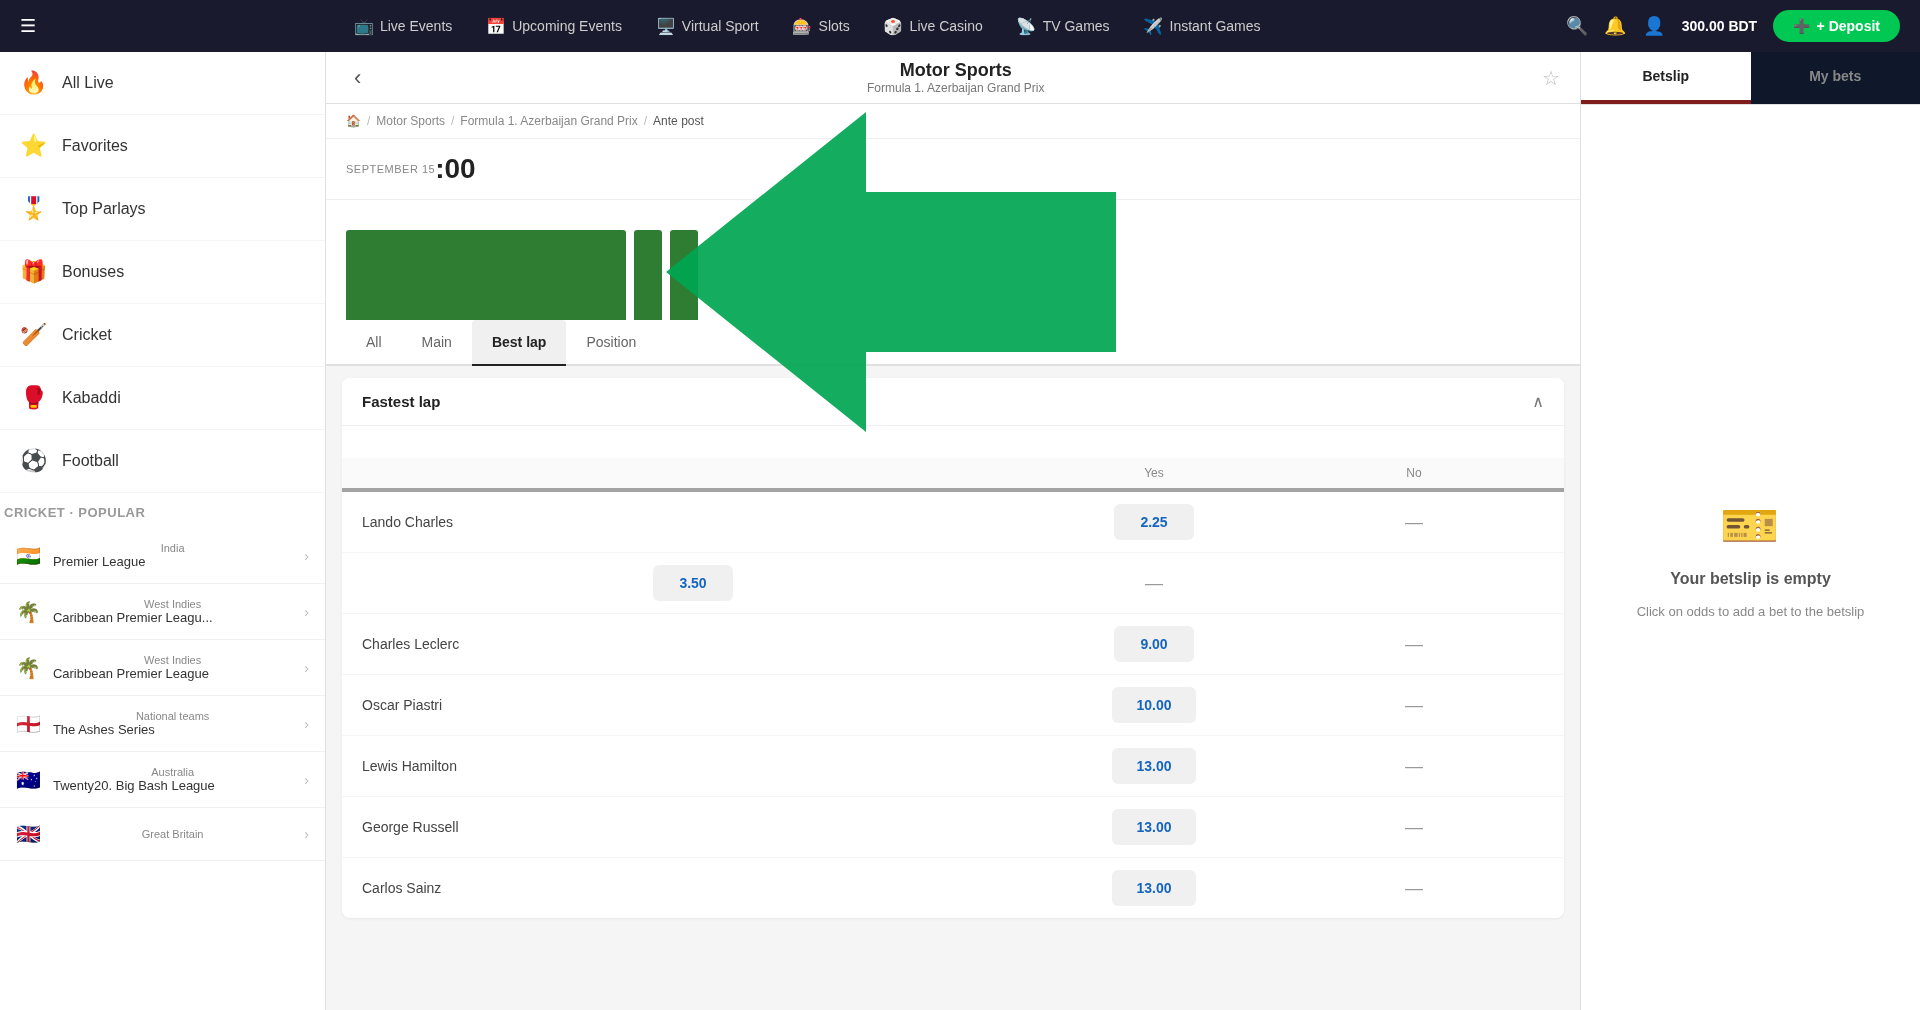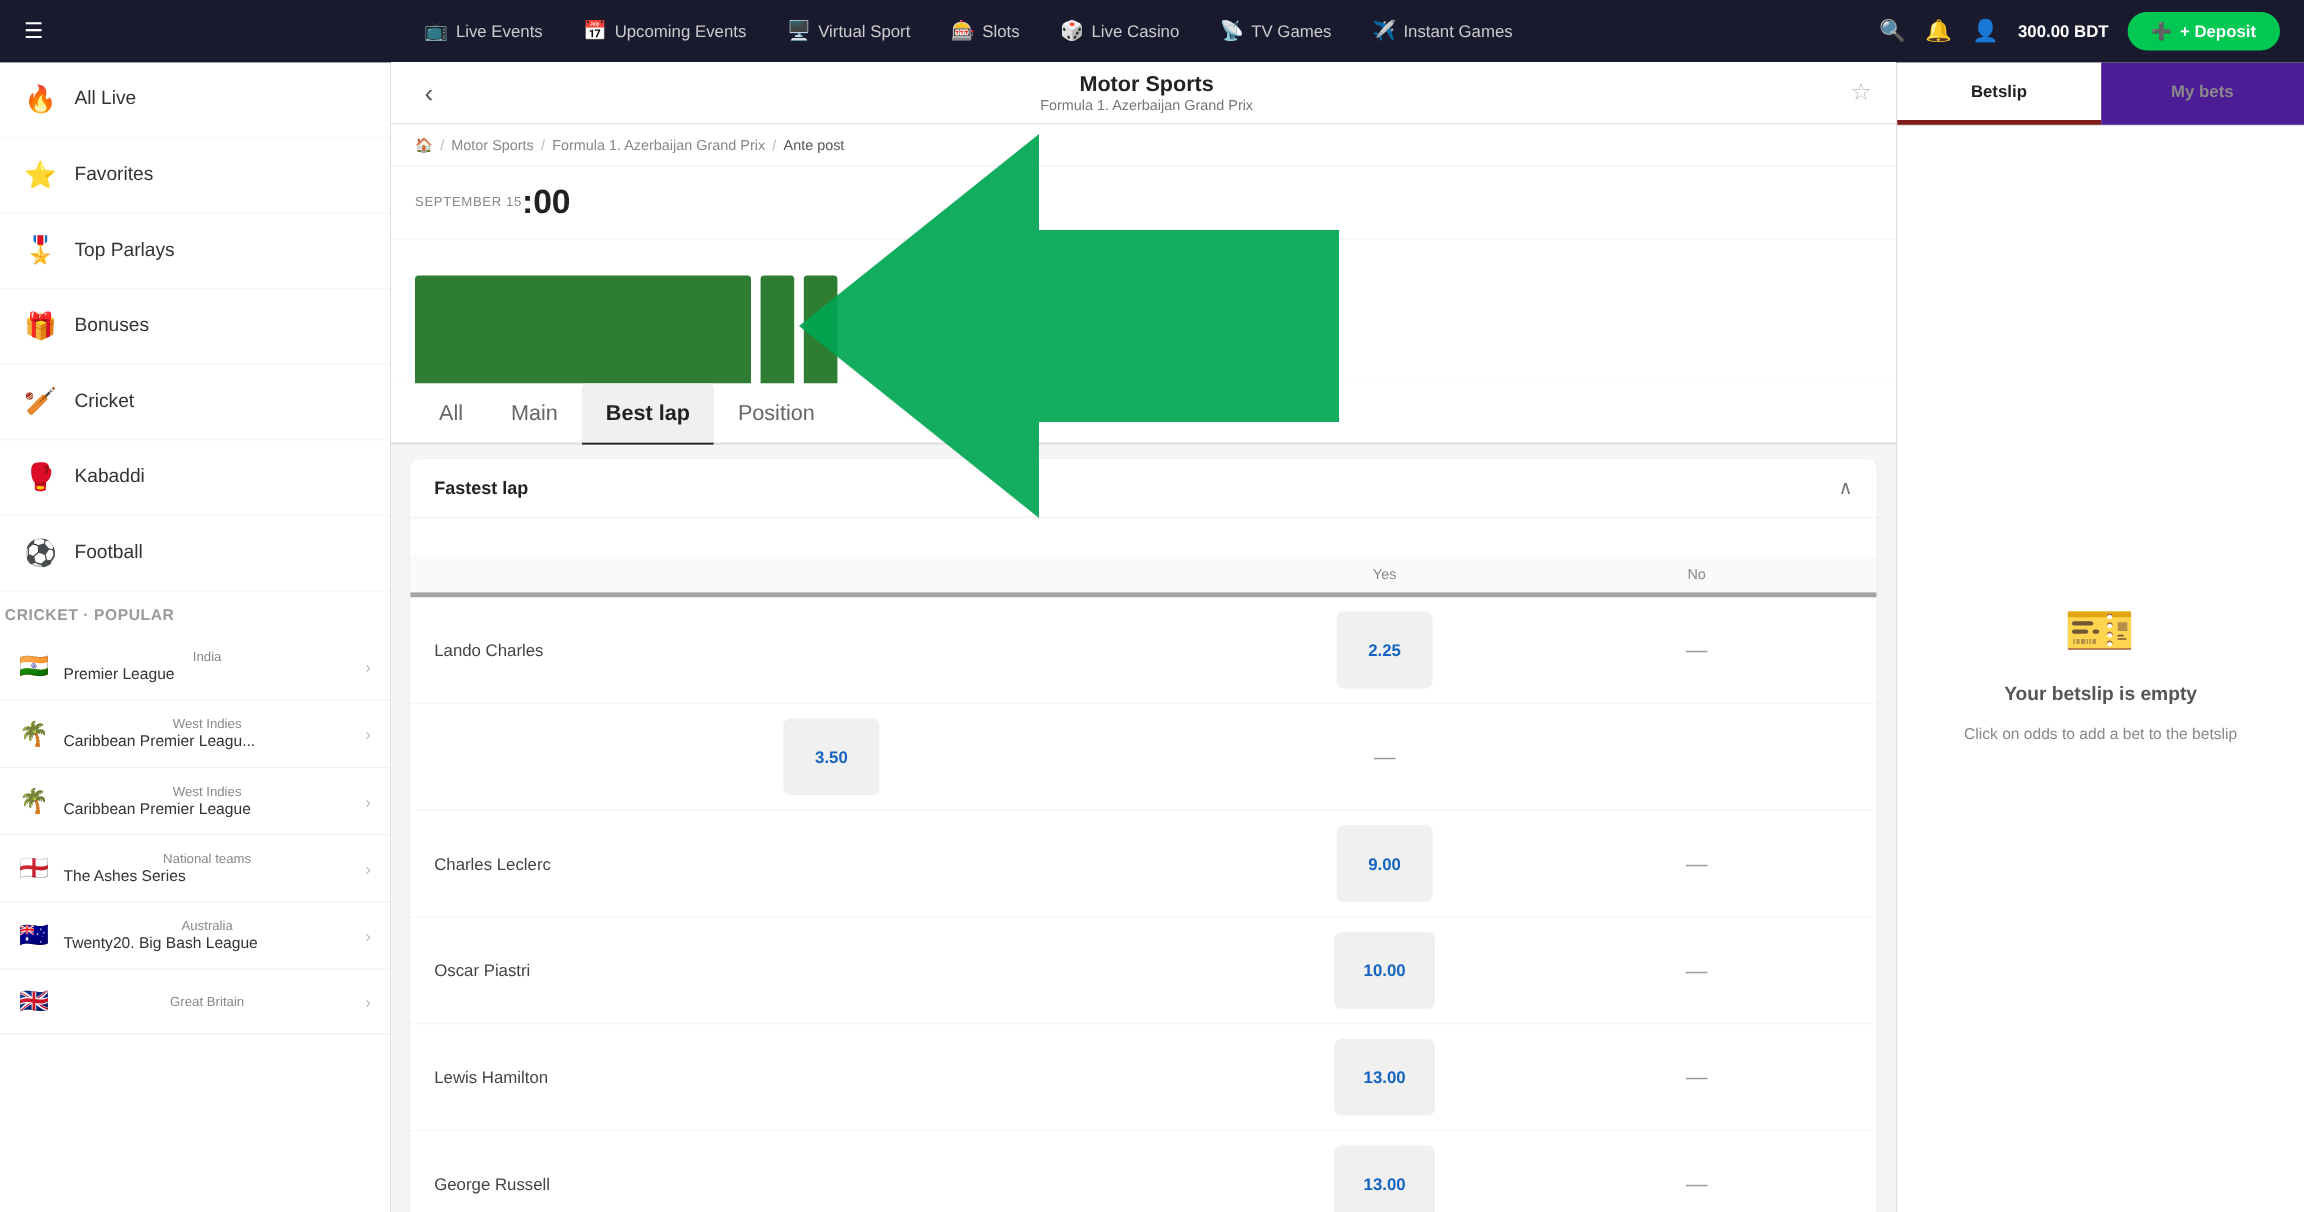--- a/index.html
+++ b/index.html
@@ -194,21 +194,21 @@
     .tabs-bar {
       background: #fff;
       display: flex;
       align-items: center;
       gap: 0;
       padding: 0 20px;
       border-bottom: 2px solid #e0e0e0;
     }
     .tab {
       padding: 14px 20px;
-      font-size: 18px;
+      font-size: 14px;
       cursor: pointer;
       color: #666;
       border-bottom: 2px solid transparent;
       margin-bottom: -2px;
     }
     .tab.active {
       color: #222;
       font-weight: 600;
       border-bottom: 2px solid #222;
       background: #f0f0f0;
@@ -261,21 +261,21 @@
       border-bottom: 1px solid #f5f5f5;
       align-items: center;
     }
     .odds-row:last-child { border-bottom: none; }
     .player-name { font-size: 14px; color: #444; }
     .odds-cell { text-align: center; }
     .odds-btn {
       background: #f0f0f0;
       border: none;
       border-radius: 6px;
-      padding: 24px 24px;
+      padding: 10px 24px;
       font-size: 14px;
       font-weight: 600;
       color: #1565c0;
       cursor: pointer;
       min-width: 80px;
       display: inline-block;
     }
     .odds-dash { color: #999; font-size: 18px; }
 
     
@@ -310,21 +310,21 @@
       font-weight: 600;
       cursor: pointer;
       border-bottom: 2px solid transparent;
     }
     .betslip-tab.active {
       color: #222;
       border-bottom: 4px solid #7f1d1d;
     }
     .betslip-tab.inactive {
       color: #888;
-      background: #4c1d95;
+      background: #0f172a;
     }
     .betslip-empty {
       flex: 1;
       display: flex;
       flex-direction: column;
       align-items: center;
       justify-content: center;
       gap: 16px;
       color: #999;
     }

